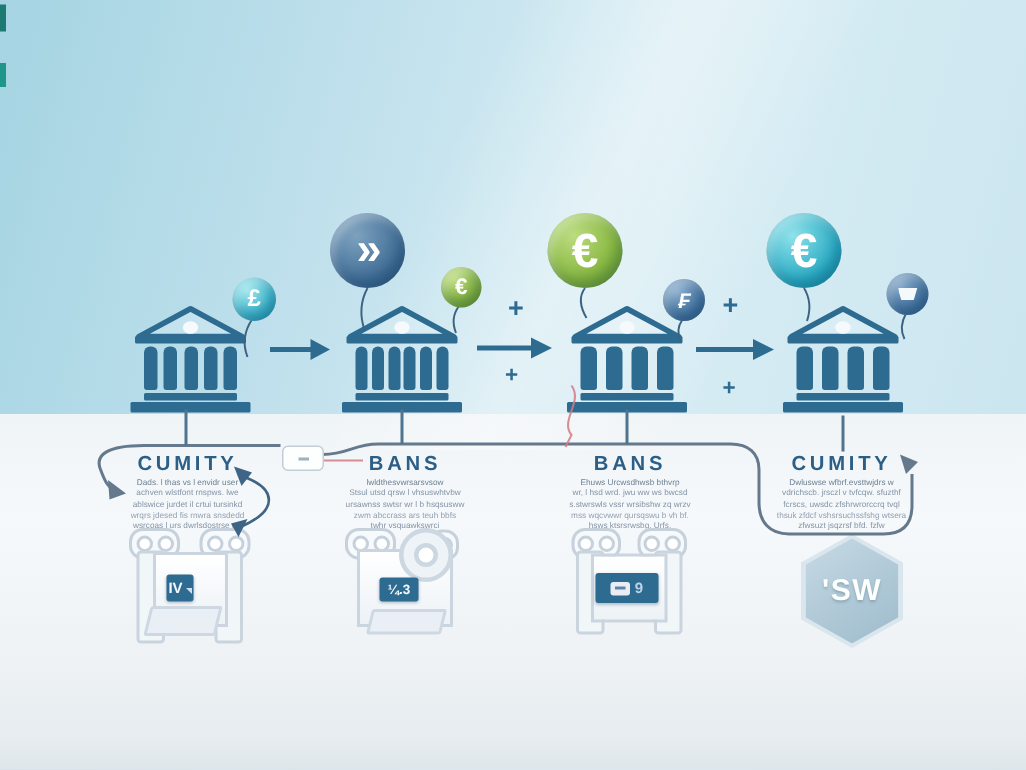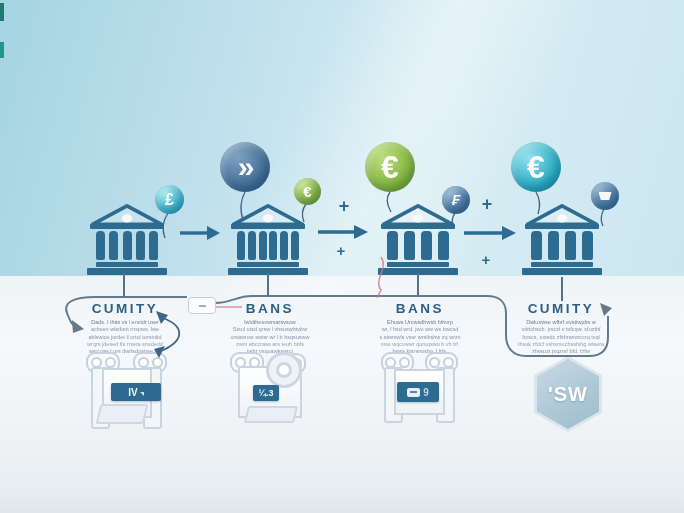--- a/index.html
+++ b/index.html
@@ -269,21 +269,21 @@
         <b></b>
       </div>
     <div class="roller" style="left:47px;top:2px;width:30px;">
         <b></b>
         <b></b>
       </div>
     <div class="sidebar-l" style="left:5px;top:17px;height:58px;"></div>
     <div class="sidebar-r" style="left:57px;top:17px;height:58px;"></div>
     <div class="sheet" style="left:16px;top:18px;width:46px;height:46px;"></div>
     <div class="ribbon" style="left:12px;top:54px;width:44px;height:16px;"></div>
-    <div class="badge" style="left:25px;top:33px;width:50px;height:18px;font-size:10px;">
+    <div class="badge" style="left:25px;top:33px;width:18px;height:18px;font-size:10px;">
       <span>IV</span>
         <span class="tri"></span>
     </div>
   </div>
 
   <div class="scroll" style="left:230px;top:350px;width:74px;height:72px;">
     <div class="roller" style="left:0;top:2px;width:30px;">
         <b></b>
         <b></b>
       </div>

